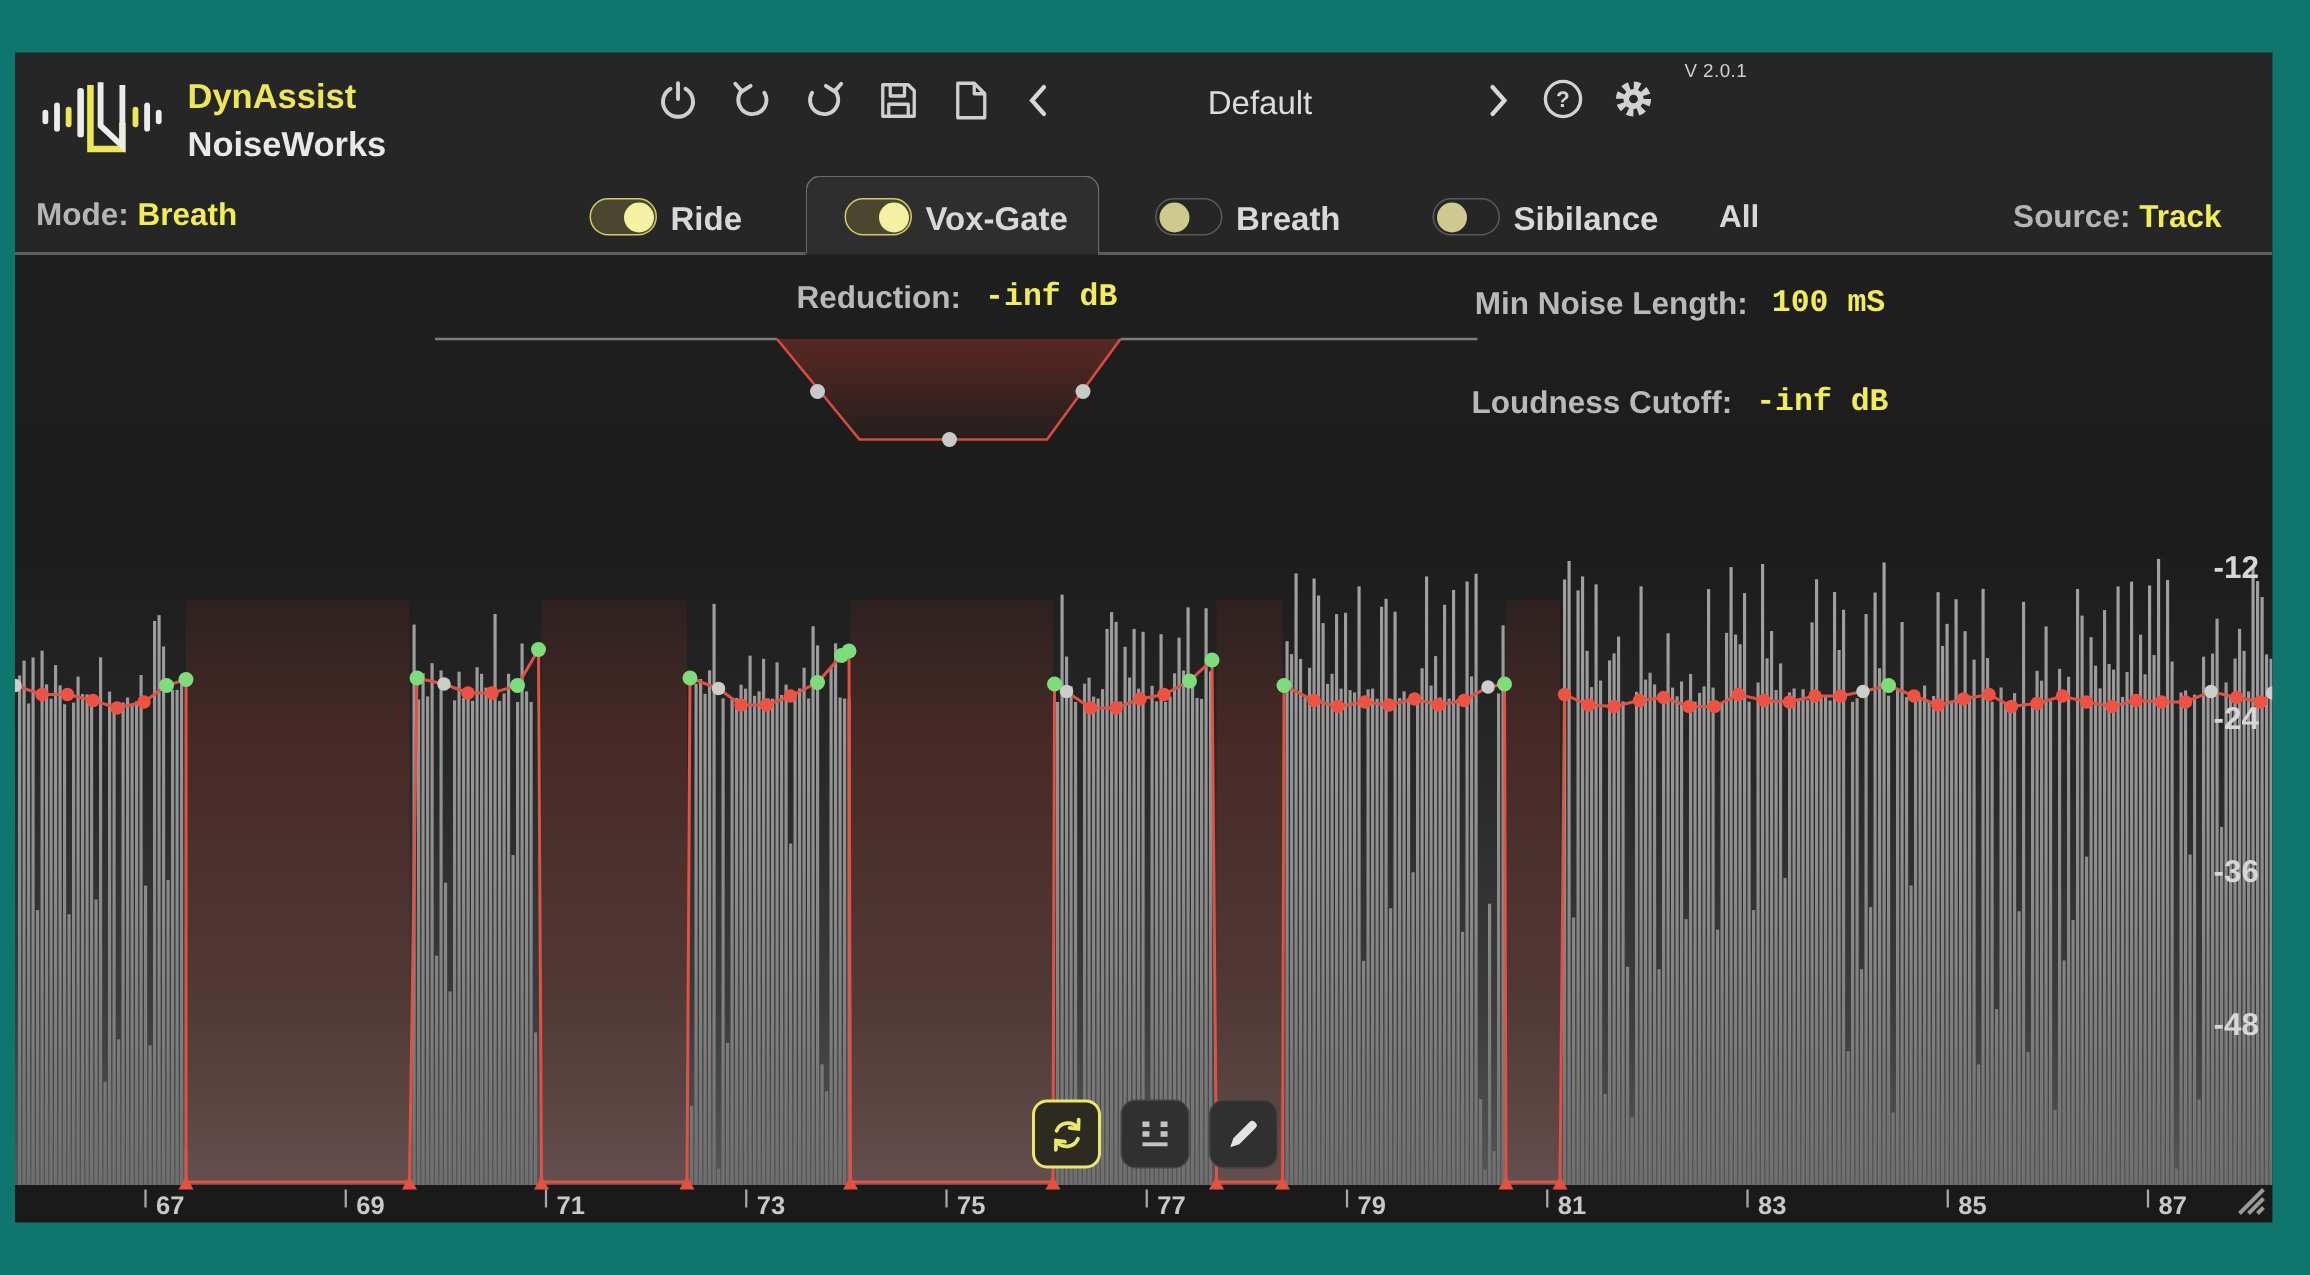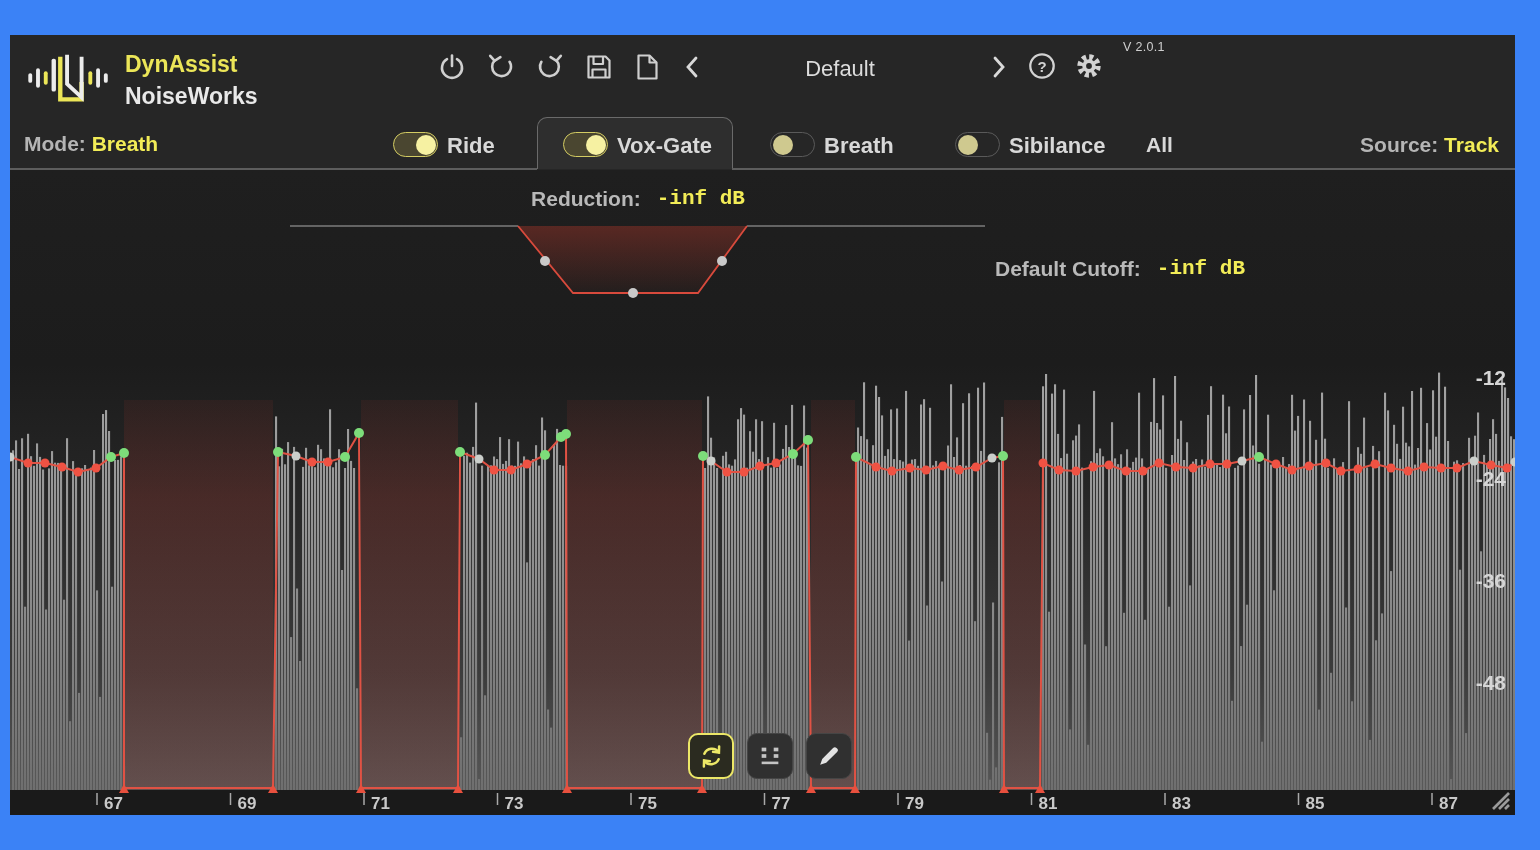--- a/index.html
+++ b/index.html
@@ -1,16 +1,16 @@
 <!DOCTYPE html>
 <html><head>
 <meta charset="utf-8">
 <style>
   html,body{margin:0;padding:0;background:#ffffff;}
-  .stage{position:relative;width:1540px;height:850px;background:#3b82f6;overflow:hidden;
+  .stage{position:relative;width:1540px;height:850px;background:#0f766e;overflow:hidden;
          font-family:"Liberation Sans","DejaVu Sans",sans-serif;}
   .window{position:absolute;left:10px;top:35px;width:1505px;height:780px;background:#262626;overflow:hidden;}
   .abs{position:absolute;}
   
   .brand{font-size:23px;font-weight:bold;color:#ece658;line-height:1;}
   .company{font-size:23px;font-weight:600;color:#e9e9e9;line-height:1;}
   .tool-icon{position:absolute;top:17px;width:30px;height:30px;cursor:pointer;}
   .tool-icon svg{width:30px;height:30px;display:block;}
   .preset-name{position:absolute;left:760px;top:21px;width:140px;text-align:center;
                font-size:22px;color:#dcdcdc;}
@@ -148,21 +148,21 @@
       </div>
     <div class="toggle-label" style="left:814px;top:98px;">Breath</div>
 
     <div class="toggle off" style="left:945px;top:97px;">
         <div class="knob"></div>
       </div>
     <div class="toggle-label" style="left:999px;top:98px;">Sibilance</div>
 
     <div class="abs row-text" style="left:1136px;top:98px;color:#d8d8d8;">All</div>
 
-    <div class="abs row-text" style="right:16px;top:98px;text-align:center;">
+    <div class="abs row-text" style="right:34px;top:98px;text-align:center;">
       <span class="gray-label">Source:</span>
       <span class="yellow-val">Track</span>
     </div>
 
     <div class="mode-row-sep" style="left:0;width:527px;"></div>
     <div class="mode-row-sep" style="left:722px;width:783px;"></div>
 
     <svg id="display-svg" class="abs" style="left:0;top:135px;" width="1505" height="645" viewBox="0 0 1505 645">
         <defs>
           <linearGradient id="bgGrad" x1="0" y1="0" x2="0" y2="1">
@@ -657,22 +657,26 @@
         <text x="1496" y="215" text-anchor="end" fill="#d6d6d6" font-size="21" font-weight="700" font-family="Liberation Sans, DejaVu Sans, sans-serif">-12</text>
         <text x="1496" y="316" text-anchor="end" fill="#d6d6d6" font-size="21" font-weight="700" font-family="Liberation Sans, DejaVu Sans, sans-serif">-24</text>
         <text x="1496" y="418" text-anchor="end" fill="#d6d6d6" font-size="21" font-weight="700" font-family="Liberation Sans, DejaVu Sans, sans-serif">-36</text>
         <text x="1496" y="520" text-anchor="end" fill="#d6d6d6" font-size="21" font-weight="700" font-family="Liberation Sans, DejaVu Sans, sans-serif">-48</text>
       </svg>
 
     <div class="param-line" style="left:0;top:152px;width:1256px;justify-content:center;">
       <span class="lab">Reduction:</span>
       <span class="val">-inf dB</span>
     </div>
+    <div class="param-line" style="left:960px;top:156px;width:300px;justify-content:center;">
+      <span class="lab">Min Noise Length:</span>
+      <span class="val">100 mS</span>
+    </div>
     <div class="param-line" style="left:960px;top:222px;width:300px;justify-content:center;">
-      <span class="lab">Default Cutoff:</span>
+      <span class="lab">Loudness Cutoff:</span>
       <span class="val">-inf dB</span>
     </div>
 
     <div class="btn-row">
       <div class="sq-btn active">
         <svg viewBox="0 0 28 28" width="27" height="27" fill="none" stroke="#ece767" stroke-width="2.6" stroke-linecap="round">
           <path d="M21.5 9.5 A8.6 8.6 0 0 0 6.6 11.2"></path>
           <polyline points="21.9,3.6 21.7,9.9 15.6,9.2"></polyline>
           <path d="M6.5 18.5 A8.6 8.6 0 0 0 21.4 16.8"></path>
           <polyline points="6.1,24.4 6.3,18.1 12.4,18.8"></polyline>

